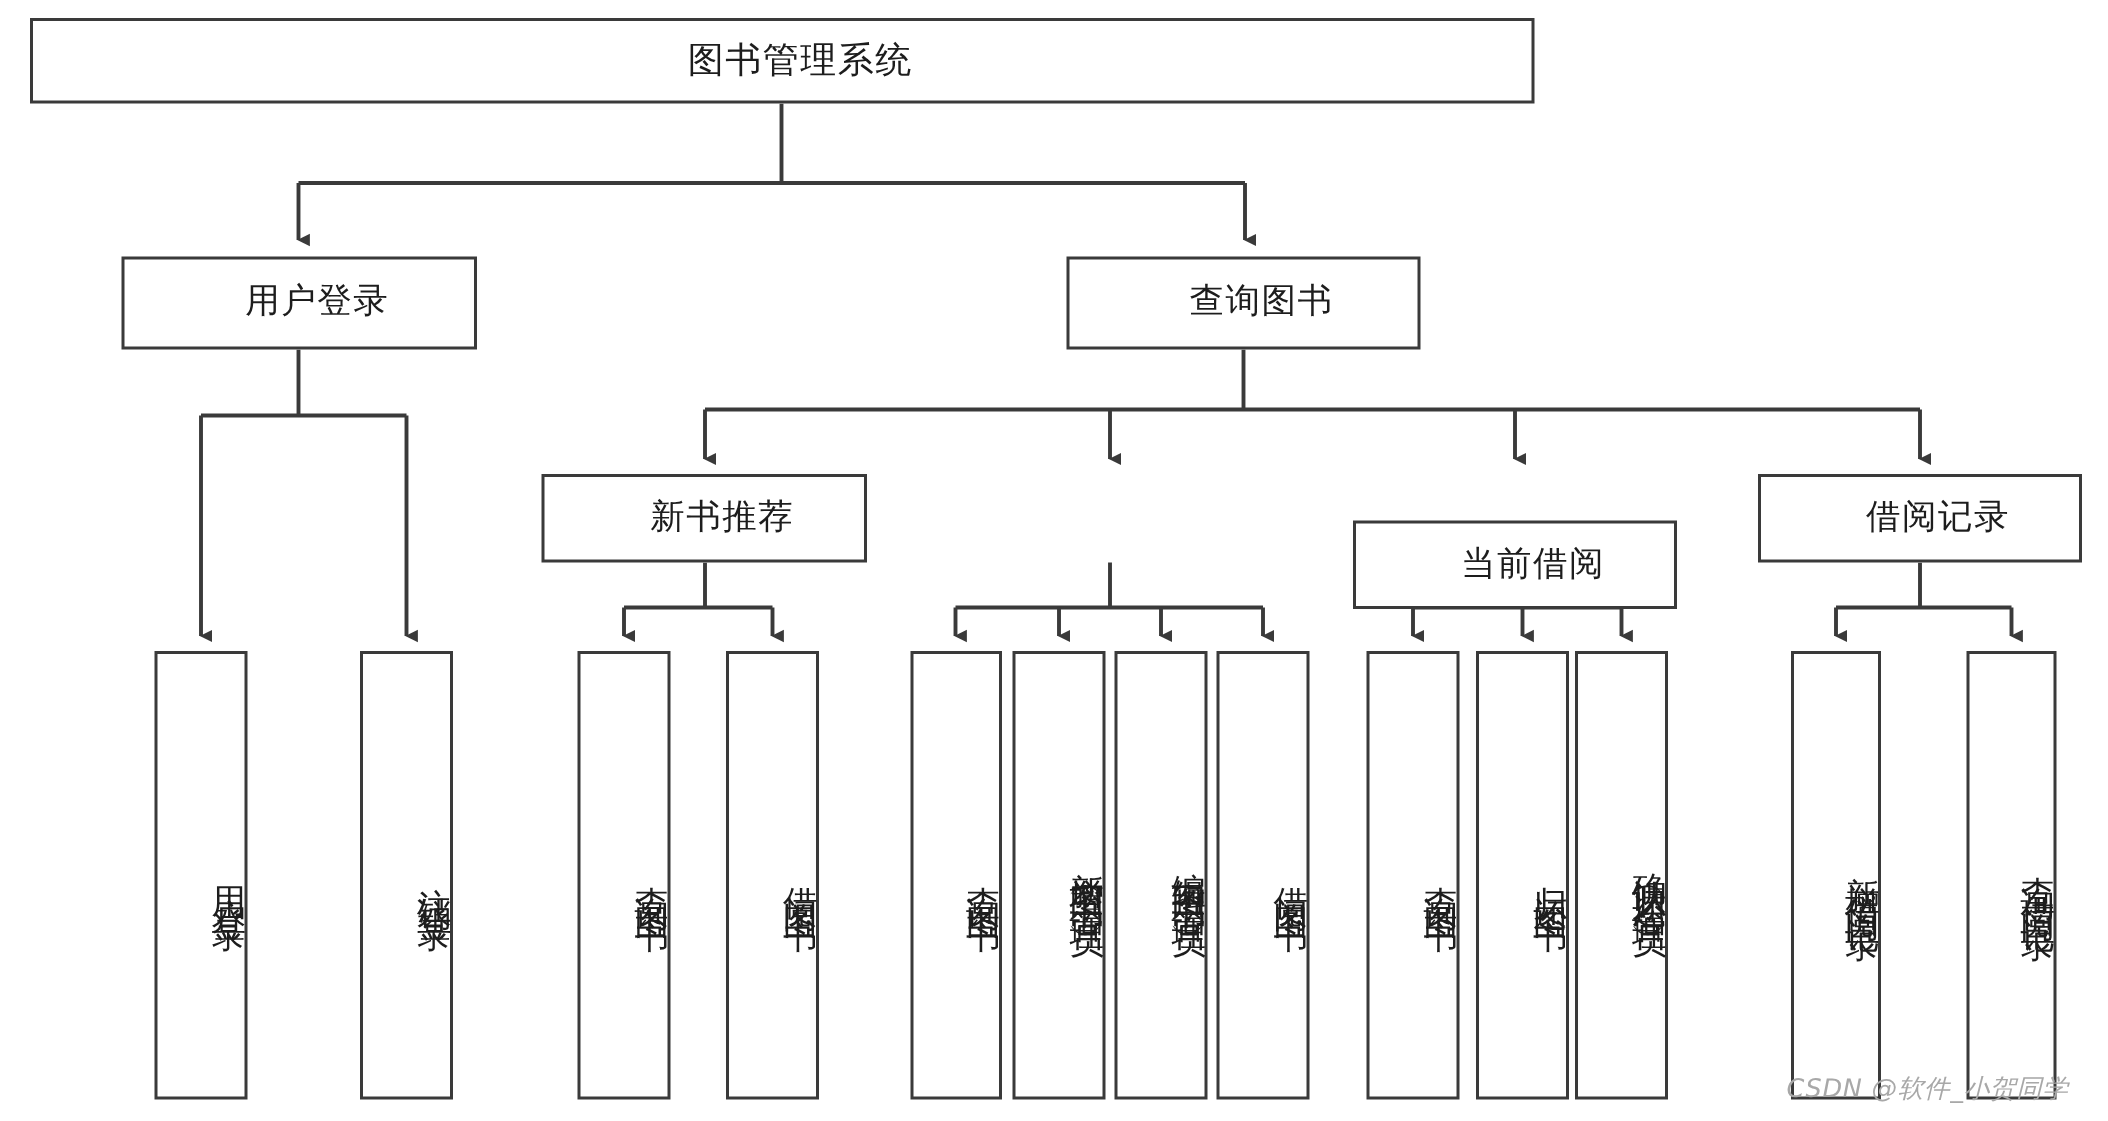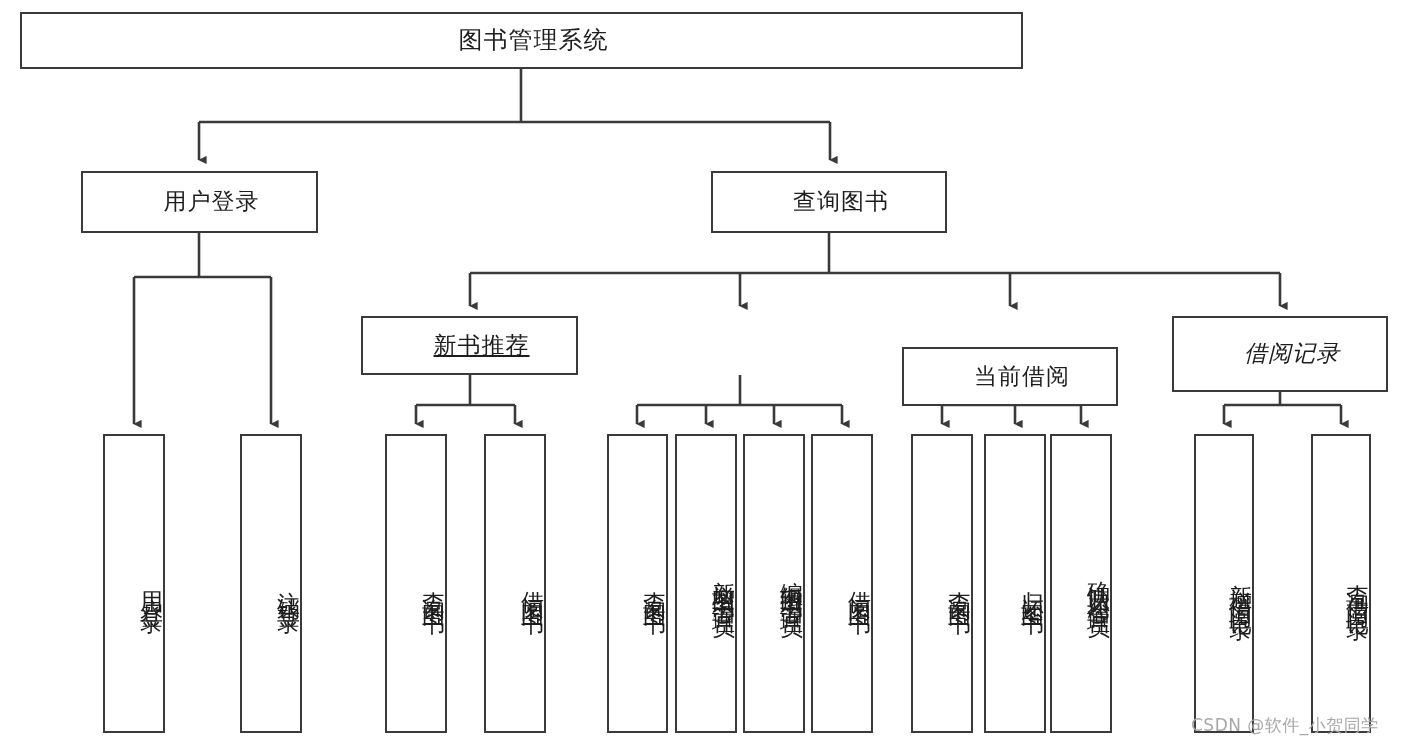--- a/index.html
+++ b/index.html
@@ -119,37 +119,37 @@
       <path d="M1224,405 L1224,424" marker-end="url(#arrow)"></path>
       <path d="M1341,405 L1341,424" marker-end="url(#arrow)"></path>
     </g>
   </svg>
 
   <div class="node node-h node-root" style="left:20px; top:12px; width:1003px; height:57px;">图书管理系统</div>
 
   <div class="node node-h" style="left:81px; top:171px; width:237px; height:62px;">用户登录</div>
   <div class="node node-h" style="left:711px; top:171px; width:236px; height:62px;">查询图书</div>
 
-  <div class="node node-h" style="left:361px; top:316px; width:217px; height:59px;text-decoration:underline;">新书推荐</div>
+  <div class="node node-h" style="left:361px; top:316px; width:217px; height:59px;">新书推荐</div>
   <div class="node node-h" style="left:902px; top:316px; width:216px; height:59px;margin-top:31px;">当前借阅</div>
-  <div class="node node-h" style="left:1172px; top:316px; width:216px; height:76px;font-style:italic;">借阅记录</div>
+  <div class="node node-h" style="left:1172px; top:316px; width:216px; height:59px;">借阅记录</div>
 
   <div class="node node-v" style="left:103px; top:434px; width:62px; height:299px;">用户登录</div>
   <div class="node node-v" style="left:240px; top:434px; width:62px; height:299px;">注销登录</div>
 
   <div class="node node-v" style="left:385px; top:434px; width:62px; height:299px;">查询图书</div>
   <div class="node node-v" style="left:484px; top:434px; width:62px; height:299px;">借阅图书</div>
 
   <div class="node node-v" style="left:607px; top:434px; width:61px; height:299px;">查询图书</div>
   <div class="node node-v tall" style="left:675px; top:434px; width:62px; height:299px;">新增图书（管理员）</div>
   <div class="node node-v tall" style="left:743px; top:434px; width:62px; height:299px;">编辑图书（管理员）</div>
   <div class="node node-v" style="left:811px; top:434px; width:62px; height:299px;">借阅图书</div>
 
   <div class="node node-v" style="left:911px; top:434px; width:62px; height:299px;">查询图书</div>
   <div class="node node-v" style="left:984px; top:434px; width:62px; height:299px;">归还图书</div>
   <div class="node node-v tall" style="left:1050px; top:434px; width:62px; height:299px;">确认归还（管理员）</div>
 
   <div class="node node-v" style="left:1194px; top:434px; width:60px; height:299px;">新增借阅记录</div>
   <div class="node node-v" style="left:1311px; top:434px; width:60px; height:299px;">查询借阅记录</div>
 
-  <div class="watermark" style="left:1191px; top:714px;">CSDN @软件_小贺同学</div>
+  <div class="watermark" style="left:1191px; top:714px;font-style:italic;">CSDN @软件_小贺同学</div>
 
 </div>
 
 </body></html>

